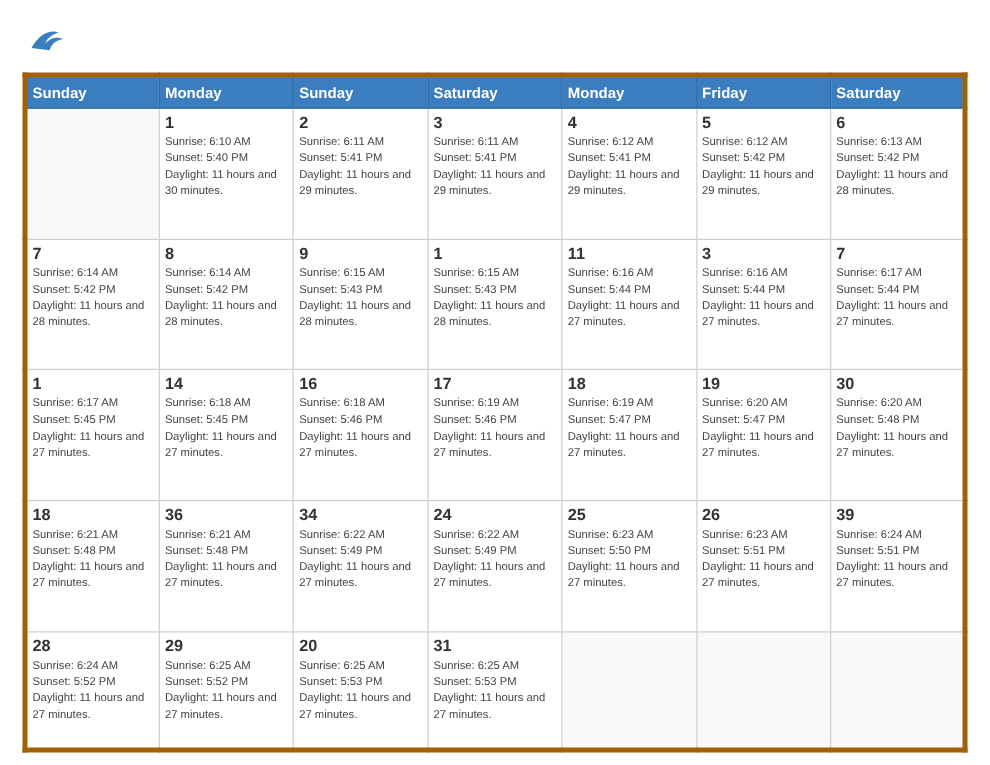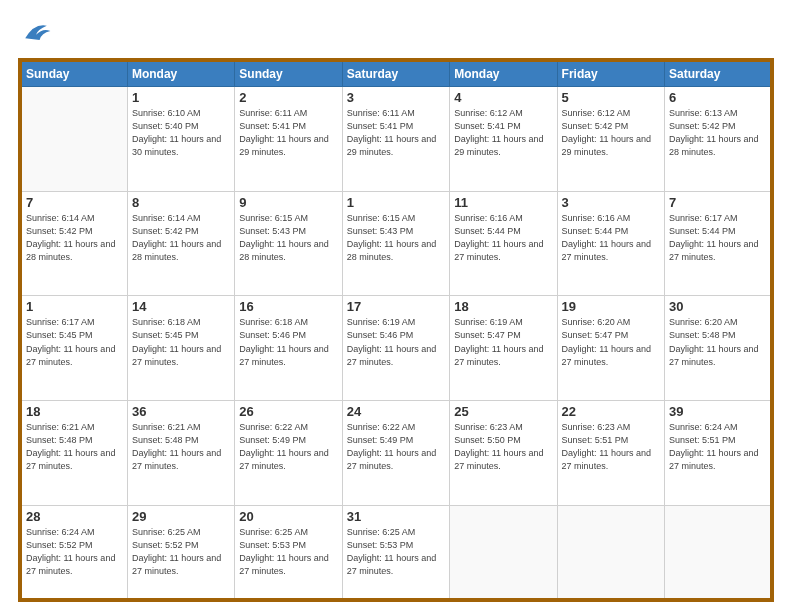--- a/index.html
+++ b/index.html
@@ -221,33 +221,33 @@
         <tr>
           <td>
             <span class="day-number">18</span>
             <div class="cell-info">Sunrise: 6:21 AM<br>Sunset: 5:48 PM<br>Daylight: 11 hours and 27 minutes.</div>
           </td>
           <td>
             <span class="day-number">36</span>
             <div class="cell-info">Sunrise: 6:21 AM<br>Sunset: 5:48 PM<br>Daylight: 11 hours and 27 minutes.</div>
           </td>
           <td>
-            <span class="day-number">26</span>
+            <span class="day-number">34</span>
             <div class="cell-info">Sunrise: 6:22 AM<br>Sunset: 5:49 PM<br>Daylight: 11 hours and 27 minutes.</div>
           </td>
           <td>
             <span class="day-number">24</span>
             <div class="cell-info">Sunrise: 6:22 AM<br>Sunset: 5:49 PM<br>Daylight: 11 hours and 27 minutes.</div>
           </td>
           <td>
             <span class="day-number">25</span>
             <div class="cell-info">Sunrise: 6:23 AM<br>Sunset: 5:50 PM<br>Daylight: 11 hours and 27 minutes.</div>
           </td>
           <td>
-            <span class="day-number">22</span>
+            <span class="day-number">26</span>
             <div class="cell-info">Sunrise: 6:23 AM<br>Sunset: 5:51 PM<br>Daylight: 11 hours and 27 minutes.</div>
           </td>
           <td>
             <span class="day-number">39</span>
             <div class="cell-info">Sunrise: 6:24 AM<br>Sunset: 5:51 PM<br>Daylight: 11 hours and 27 minutes.</div>
           </td>
         </tr>
         <tr class="last-row">
           <td>
             <span class="day-number">28</span>

